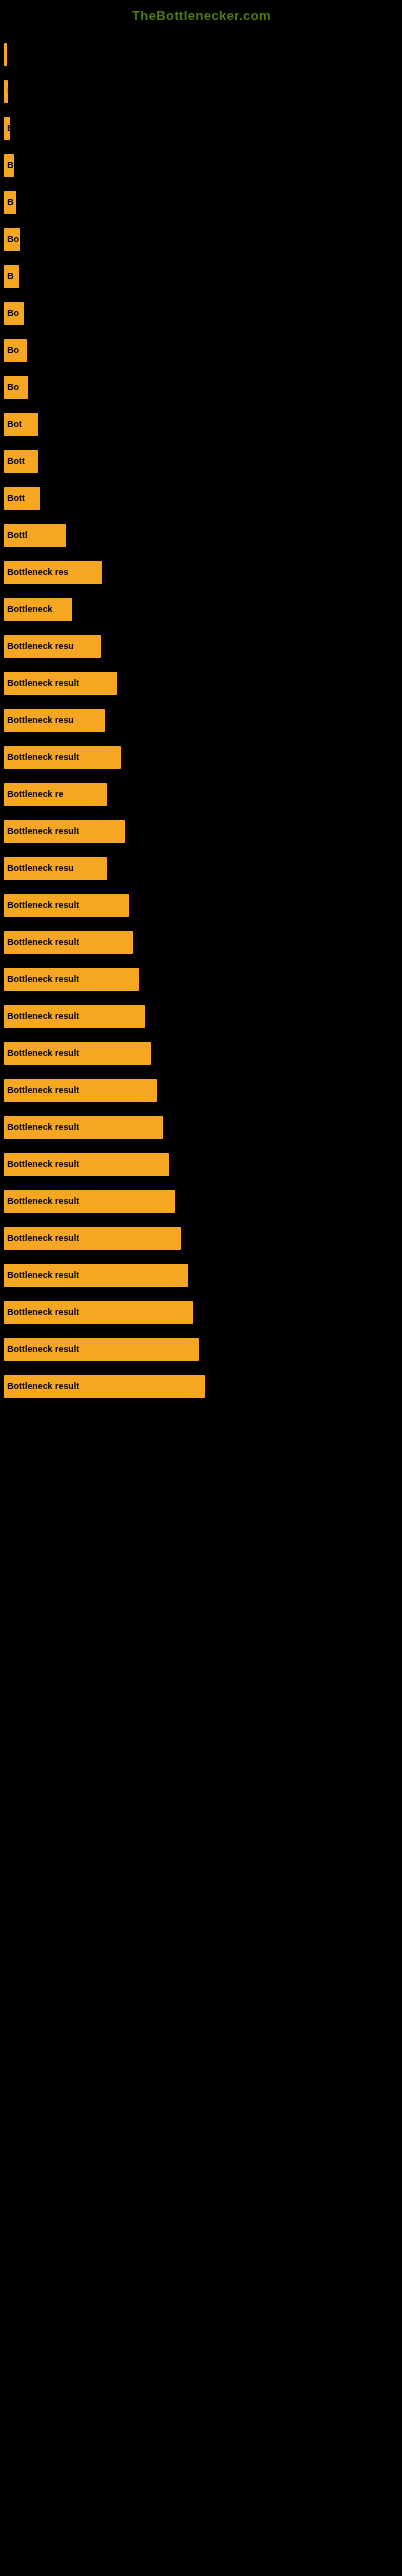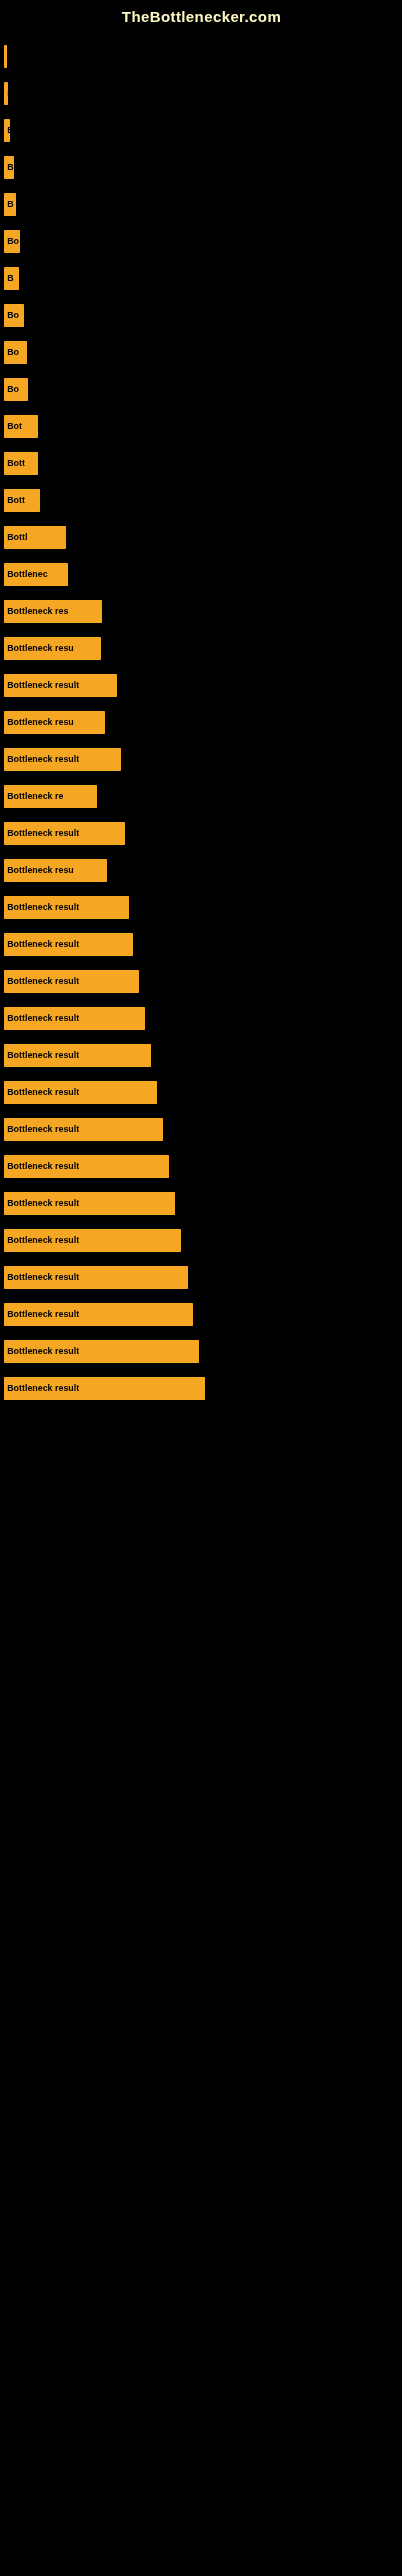--- a/index.html
+++ b/index.html
@@ -9,22 +9,22 @@
     }
     body {
       background-color: #000;
       width: 403px;
       min-height: 2576px;
       font-family: Arial, sans-serif;
       position: relative;
       overflow-x: hidden;
     }
     .site-title {
-      color: #fef9c3;
-      font-size: 15px;
+      color: #4d7c0f;
+      font-size: 13px;
       font-weight: bold;
       text-align: center;
       padding: 8px 0 4px 0;
       letter-spacing: 0.4px;
     }
     .bars-container {
       padding: 16px 0 0 0;
       display: flex;
       flex-direction: column;
       gap: 0;
@@ -122,51 +122,51 @@
       <div class="bar" style="width: 36px;">
         <span class="bar-label">Bott</span>
       </div>
     </div>
     <div class="bar-row">
       <div class="bar" style="width: 62px;">
         <span class="bar-label">Bottl</span>
       </div>
     </div>
     <div class="bar-row">
-      <div class="bar" style="width: 64px;">
-        <span class="bar-label">Bottlenec</span>
-      </div>
-    </div>
-    <div class="bar-row">
       <div class="bar" style="width: 98px;">
         <span class="bar-label">Bottleneck res</span>
       </div>
     </div>
     <div class="bar-row">
+      <div class="bar" style="width: 68px;">
+        <span class="bar-label">Bottleneck</span>
+      </div>
+    </div>
+    <div class="bar-row">
       <div class="bar" style="width: 97px;">
         <span class="bar-label">Bottleneck resu</span>
       </div>
     </div>
     <div class="bar-row">
       <div class="bar" style="width: 113px;">
         <span class="bar-label">Bottleneck result</span>
       </div>
     </div>
     <div class="bar-row">
       <div class="bar" style="width: 101px;">
         <span class="bar-label">Bottleneck resu</span>
       </div>
     </div>
     <div class="bar-row">
       <div class="bar" style="width: 117px;">
         <span class="bar-label">Bottleneck result</span>
       </div>
     </div>
     <div class="bar-row">
-      <div class="bar" style="width: 93px;">
+      <div class="bar" style="width: 103px;">
         <span class="bar-label">Bottleneck re</span>
       </div>
     </div>
     <div class="bar-row">
       <div class="bar" style="width: 121px;">
         <span class="bar-label">Bottleneck result</span>
       </div>
     </div>
     <div class="bar-row">
       <div class="bar" style="width: 103px;">

